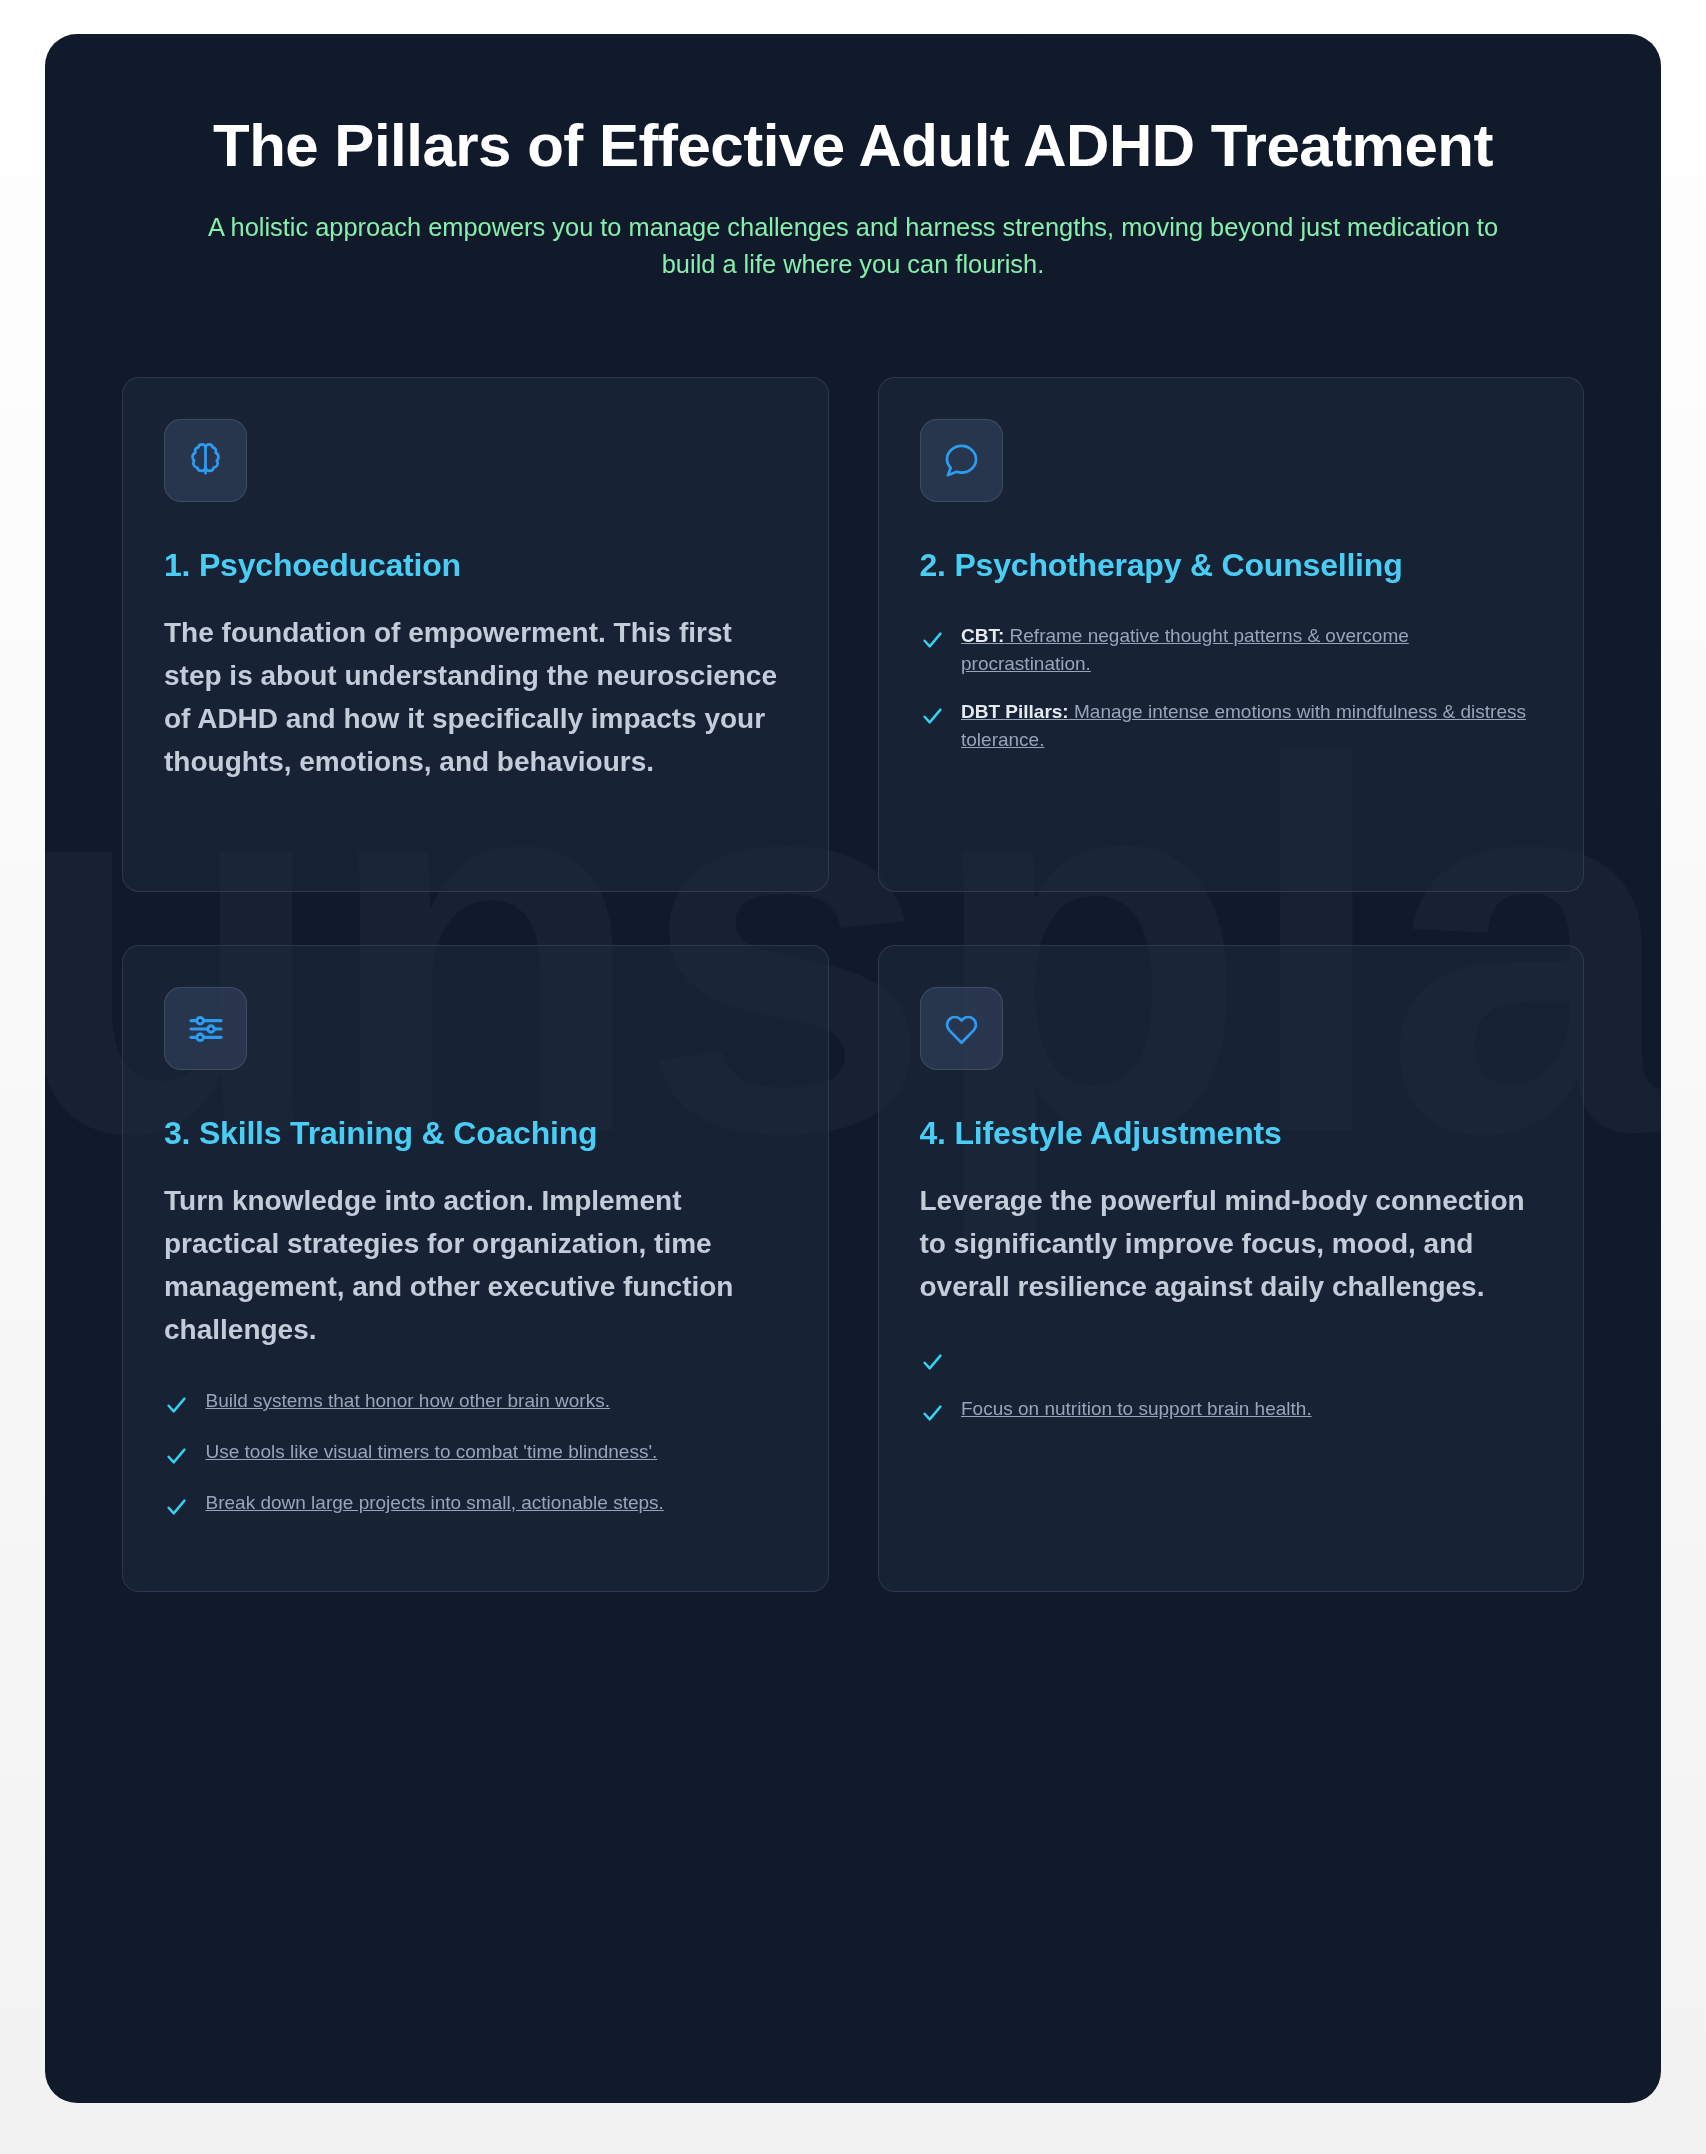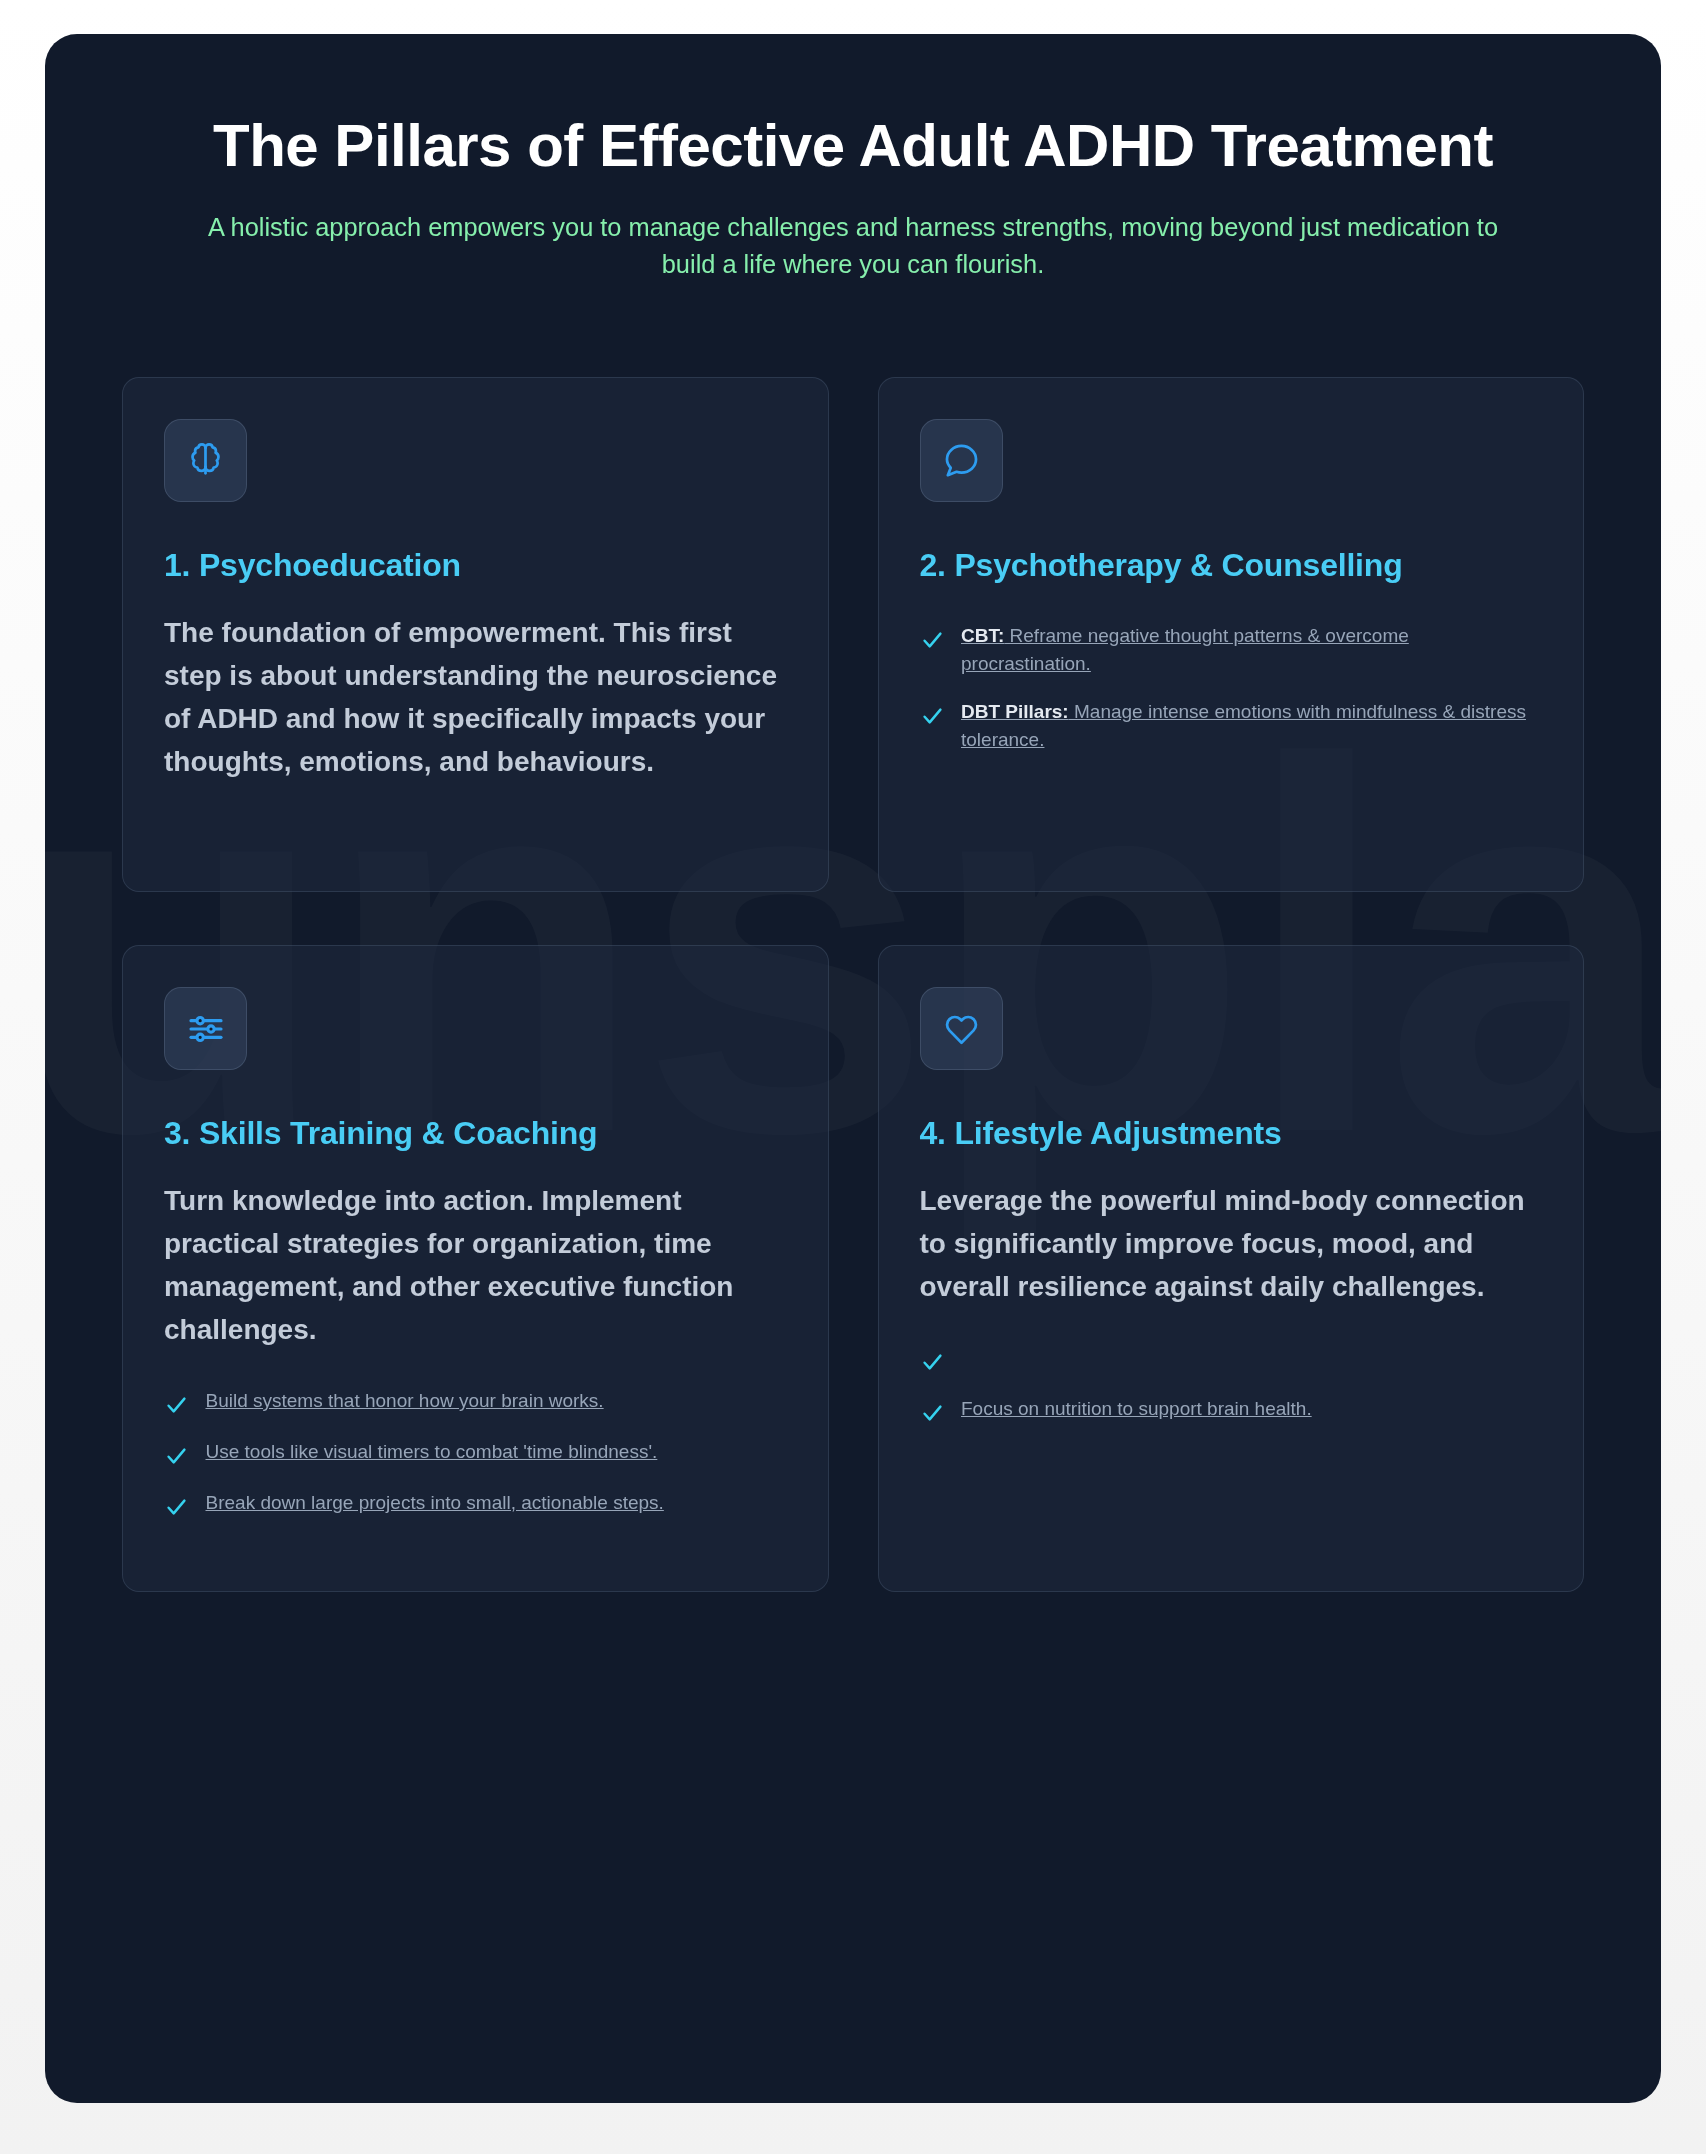--- a/index.html
+++ b/index.html
@@ -218,21 +218,21 @@
             <circle cx="8.5" cy="17" r="1.9" fill="#111a2b"></circle>
           </svg>
         </div>
         <h2 class="card-title">3. Skills Training &amp; Coaching</h2>
         <p class="card-body">Turn knowledge into action. Implement practical strategies for organization, time management, and other executive function challenges.</p>
         <ul class="check-list">
             <li class="check-item">
               <span class="check-icon"><svg width="24.5" height="24.5" viewBox="0 0 24 24" fill="none" stroke="#35d2ef" stroke-width="2.4" stroke-linecap="round" stroke-linejoin="round">
                   <polyline points="4.5,12.5 9.5,18 20,5.5"></polyline>
                 </svg></span>
-              <span class="check-text">Build systems that honor how your brain works.</span>
+              <span class="check-text">Build systems that honor how other brain works.</span>
             </li>
             <li class="check-item">
               <span class="check-icon"><svg width="24.5" height="24.5" viewBox="0 0 24 24" fill="none" stroke="#35d2ef" stroke-width="2.4" stroke-linecap="round" stroke-linejoin="round">
                   <polyline points="4.5,12.5 9.5,18 20,5.5"></polyline>
                 </svg></span>
               <span class="check-text">Use tools like visual timers to combat 'time blindness'.</span>
             </li>
             <li class="check-item">
               <span class="check-icon"><svg width="24.5" height="24.5" viewBox="0 0 24 24" fill="none" stroke="#35d2ef" stroke-width="2.4" stroke-linecap="round" stroke-linejoin="round">
                   <polyline points="4.5,12.5 9.5,18 20,5.5"></polyline>

